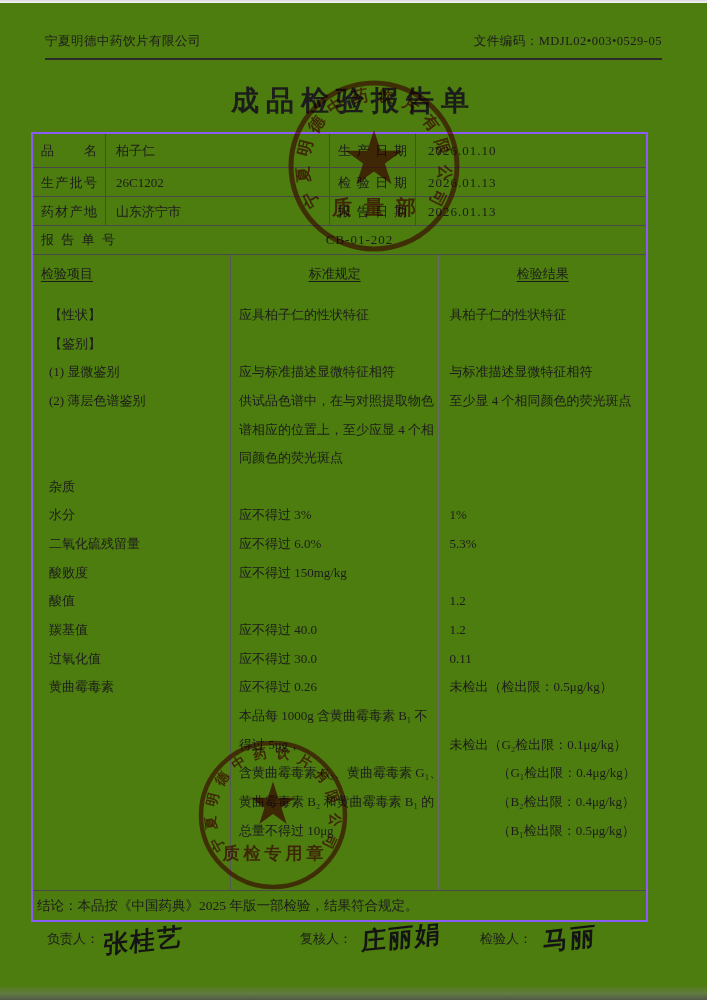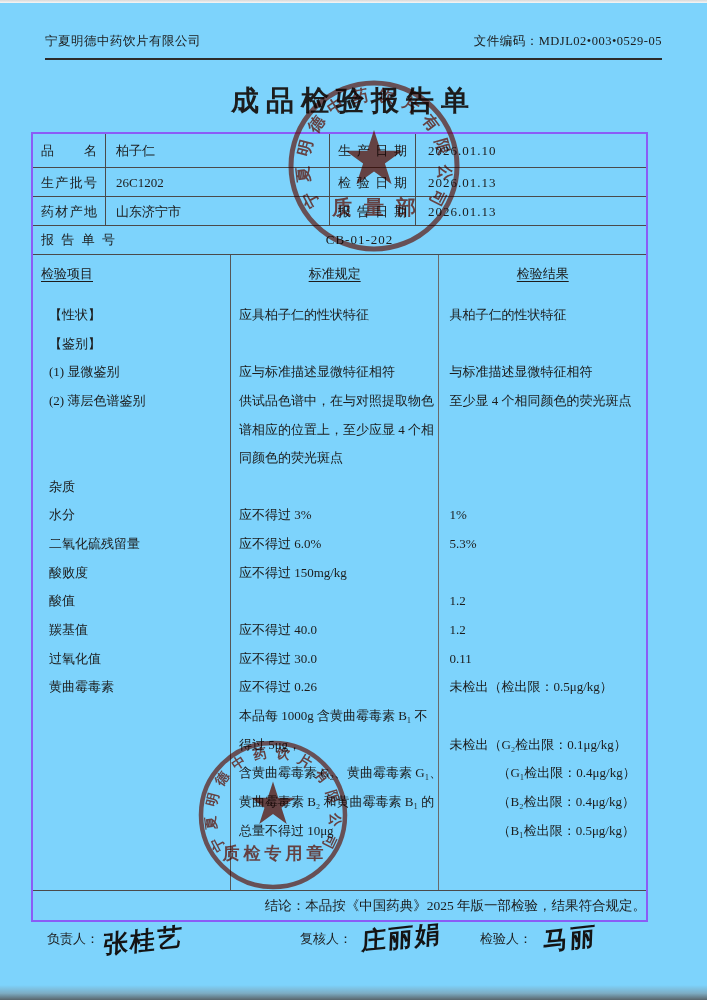--- a/index.html
+++ b/index.html
@@ -1,21 +1,21 @@
 <!DOCTYPE html>
 <html><head>
 <meta charset="utf-8">
 <style>
   * { box-sizing: border-box; margin: 0; padding: 0; }
   html,body { background:#e8e8e8; }
   .sheet {
     position: relative;
     width: 707px; height: 1000px;
     margin: 0 auto;
-    background: #7dd3fc;
+    background: #4d7c0f;
     font-family: "Liberation Serif", "DejaVu Serif", serif;
     color: #1c1c1c;
     overflow: hidden;
   }
   .scan-top { position:absolute; top:0; left:0; right:0; height:3px;
     background: linear-gradient(180deg,#d9d9d9,#f6f6f6); }
   .scan-bottom { position:absolute; bottom:0; left:0; right:0; height:15px;
     background: linear-gradient(180deg, rgba(140,140,140,0) 0%, rgba(125,125,125,.45) 55%, rgba(82,82,82,.85) 100%); }
 
   
@@ -58,21 +58,21 @@
     text-decoration:underline; text-underline-offset:3px; }
   .c1 .colhead { text-align:left; padding-left:8px; }
   .ln { height:28.65px; line-height:28.65px; white-space:nowrap; overflow:hidden; }
   .c1 .ln { padding-left:16px; }
   .c2 .ln { padding-left:8px; }
   .c3 .ln { padding-left:10px; }
   .c3 .ln.ind { padding-left:58px; }
 
   
   .concl { border-top:1px solid #4a4a4a; height:30px; line-height:30px;
-    padding-left:4px; font-size:13.5px; white-space:nowrap; overflow:hidden;text-align:right; }
+    padding-left:4px; font-size:13.5px; white-space:nowrap; overflow:hidden; }
 
   
   .sigrow { position:absolute; top:922px; left:45px; width:640px; height:75px; font-size:13px; }
   .sigrow .slbl { position:absolute; top:8px; }
   .sig { position:absolute; font-weight:bold; font-size:25px; color:#141414;
     transform: rotate(-6deg) skewX(-8deg); letter-spacing:2px; }
 
   
   .stamp { position:absolute; mix-blend-mode:multiply; opacity:.88; }
   .stamp text { font-family:"Liberation Serif","DejaVu Serif",serif; }

